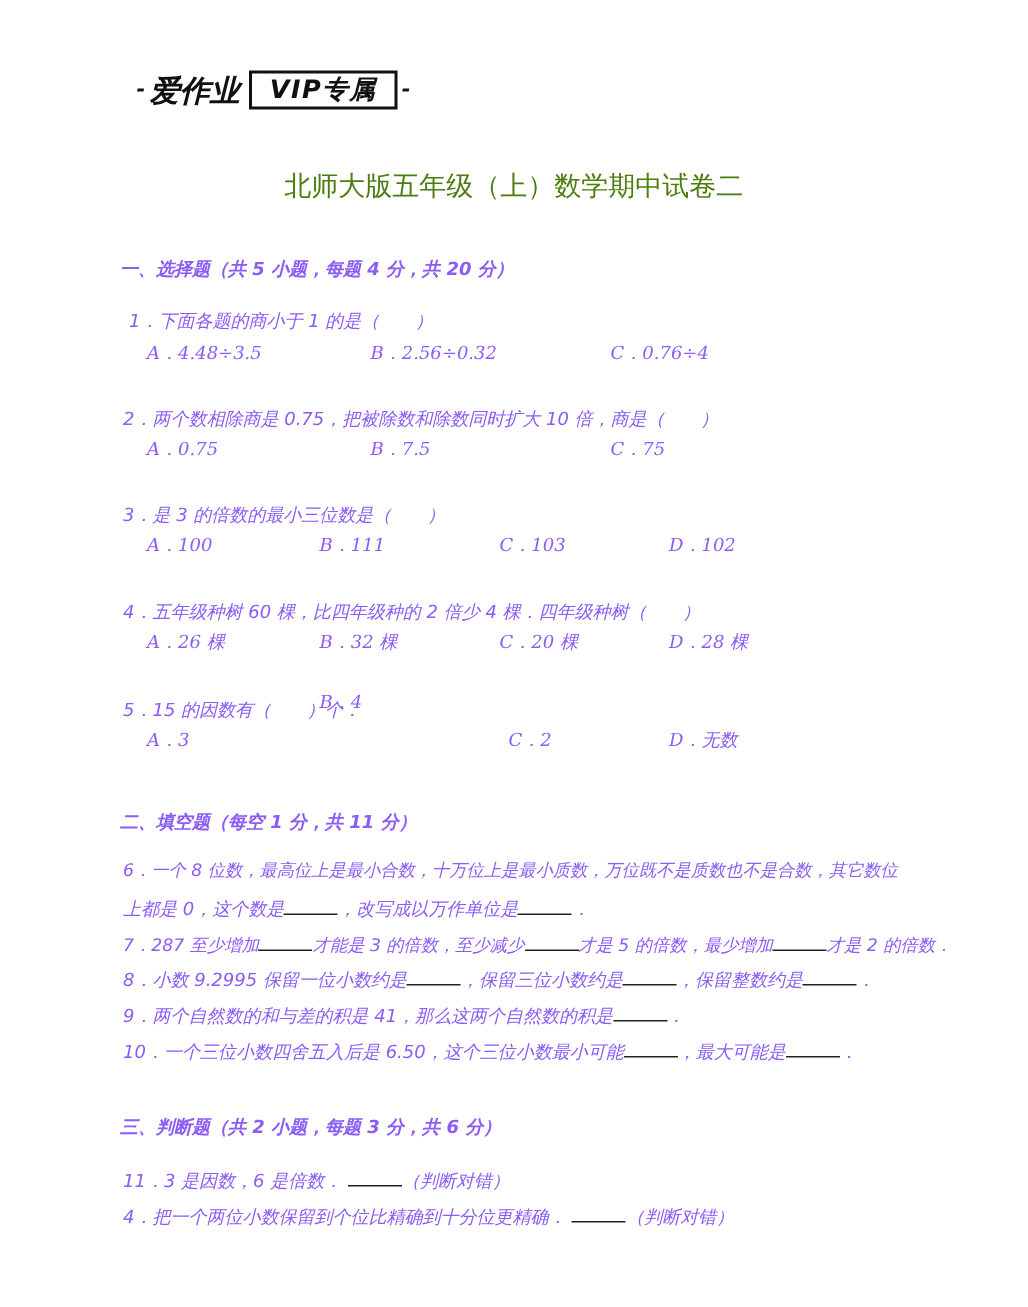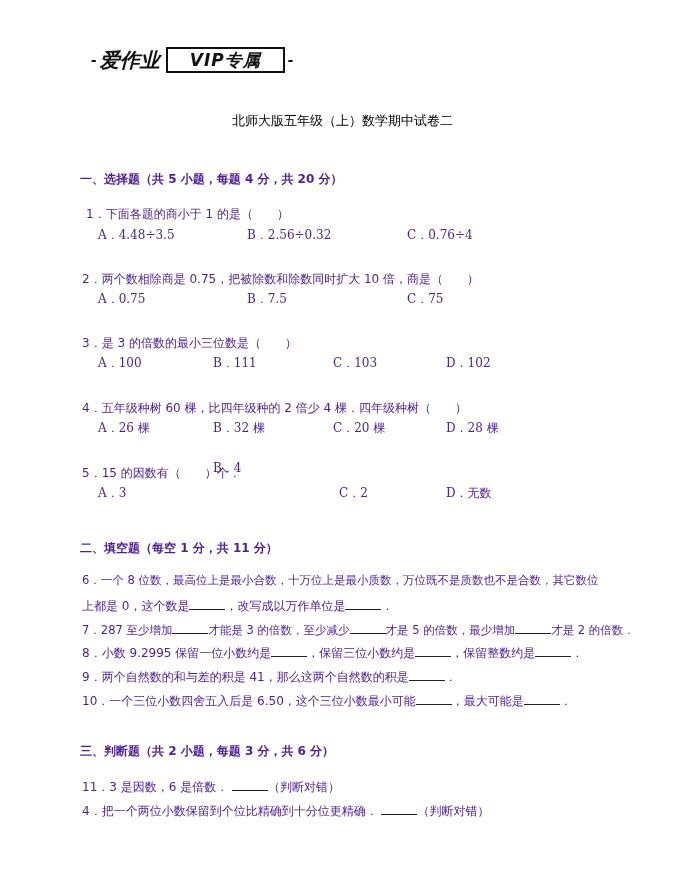--- a/index.html
+++ b/index.html
@@ -9,30 +9,31 @@
     color: #222;
   }
   .logo {
     position: absolute; left: 88px; top: 47px; height: 26px;
     display: flex; align-items: center;
     font-family: "DejaVu Sans", sans-serif; font-weight: bold; font-style: italic;
     font-size: 20px; color: #111;
   }
   .logo .dash { font-size: 14px; margin: 0 3px; }
   .logo .vip {
-    border: 2px solid #111; padding: 0px 22px; margin-left: 6px; height: 22px;
+    border: 2px solid #111; padding: 0px 12px; margin-left: 6px; height: 22px;
     line-height: 22px; font-size: 17px; letter-spacing: 1px;
   }
   .title {
     position: absolute; left: 0; right: 0; top: 112px; text-align: center;
-    font-family: Liberation Serif, serif; font-size: 13px; color: #000000;
+    font-family: Liberation Serif, serif; font-size: 18px; color: #4d7c0f;
   }
   .line {
-    position: absolute; font-size: 12px; white-space: nowrap; color: #4c1d95;
+    position: absolute; font-size: 12px; white-space: nowrap; color: #8b5cf6;
     font-family: "DejaVu Sans", sans-serif;
+    font-style: italic;
   }
   .section { font-weight: bold; left: 80px; }
   .q { left: 80px; margin-top: 12px; }
   .opt { font-family: "DejaVu Serif", serif; }
   .blank {
     display: inline-block; width: 36px; border-bottom: 1px solid #222; height: 12px; vertical-align: baseline;
   }
 </style>
 </head>
 <body>

